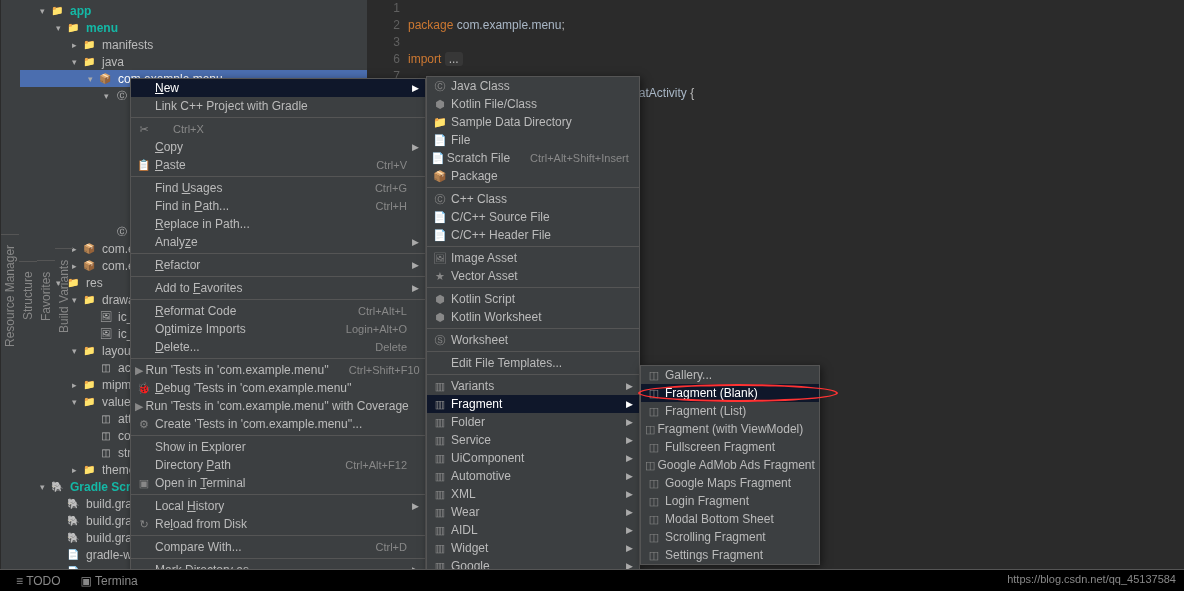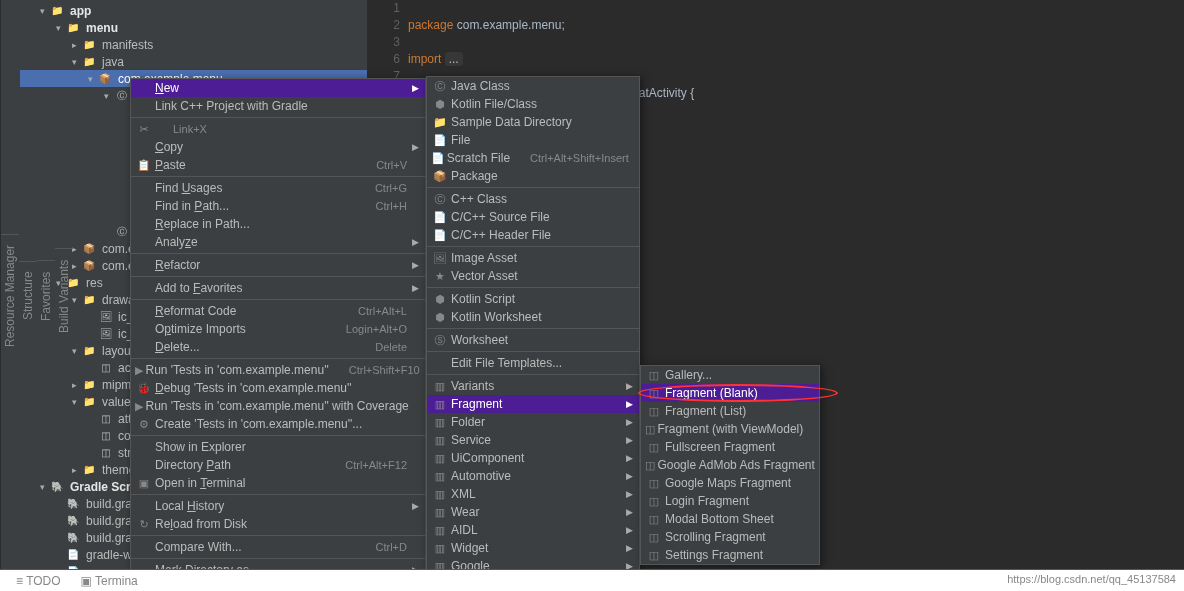--- a/index.html
+++ b/index.html
@@ -5,44 +5,44 @@
 * { margin: 0; padding: 0; box-sizing: border-box; font-family: "Segoe UI", Arial, sans-serif; font-size: 12px; }
 body { background: #2b2b2b; color: #bbb; width: 1184px; height: 591px; overflow: hidden; position: relative; }
 .main { display: flex; height: 100%; }
 .left-rail { width: 20px; background: #3c3f41; border-right: 1px solid #2b2b2b; display: flex; flex-direction: column; align-items: center; color: #888; writing-mode: vertical-rl; transform: rotate(180deg); font-size: 11px; }
 .left-rail .tab { padding: 10px 2px; cursor: pointer; border-bottom: 1px solid #555; }
 .tree { width: 348px; background: #3c3f41; border-right: 1px solid #2b2b2b; overflow: hidden; padding-top: 2px; }
 .node { display: flex; align-items: center; height: 17px; padding-left: 4px; white-space: nowrap; }
 .node .arrow { width: 10px; color: #aaa; font-size: 9px; }
 .node .ic { width: 16px; height: 14px; margin-right: 4px; display: inline-flex; align-items: center; justify-content: center; font-size: 10px; border-radius: 2px; }
 .sel { background: #4b6eaf; color:#fff; }
-.bold { font-weight: bold; color:#e5e5e5; }
+.bold { font-weight: bold; color:#14b8a6; }
 .editor { flex: 1; background: #2b2b2b; position: relative; font-family: Consolas, monospace; font-size: 13px; }
 .gutter { position: absolute; left: 0; top: 0; width: 40px; text-align: right; color: #606060; padding-right: 8px; line-height: 17px; }
 .code { position: absolute; left: 40px; top: 0; line-height: 17px; white-space: pre; }
 .kw { color: #cc7832; }
 .pkg { color: #a9b7c6; }
 .cls { color: #a9b7c6; }
 .ann { color: #9876aa; font-style: italic; }
 .dots { background:#373737; padding:0 4px; border-radius:3px; color:#bbb; }
 
 .menu { position: absolute; background: #3c3f41; border: 1px solid #555; box-shadow: 2px 2px 8px rgba(0,0,0,0.5); }
 .menu .item { display: flex; align-items: center; height: 18px; padding: 0 18px 0 4px; color: #bbb; position: relative; }
 .menu .item.sep { height: 1px; background: #555; margin: 2px 0; padding:0; }
 .menu .item .lic { width: 18px; display: inline-flex; justify-content:center; color:#888; font-size:11px; }
 .menu .item .lbl { flex: 1; padding-left: 2px; white-space: nowrap; }
 .menu .item .sc { color: #888; padding-left: 20px; font-size: 11px; }
 .menu .item .sub { position: absolute; right: 6px; font-size: 9px; color:#aaa; }
-.menu .item.sel { background: #4c1d95; color: #fff; }
+.menu .item.sel { background: #0f172a; color: #fff; }
 .menu .item.sel .sc, .menu .item.sel .sub { color: #fff; }
 .menu .item .u { text-decoration: underline; }
 
 .circle-mark { position:absolute; border:2px solid #ff3333; border-radius:50%; pointer-events:none; }
 
-.bottom { position:absolute; bottom:0; left:0; right:0; height:22px; background:#ffffff; border-top:1px solid #555; display:flex; align-items:center; padding:8px 6px; color:#888; font-size:11px; }
+.bottom { position:absolute; bottom:0; left:0; right:0; height:22px; background:#000000; border-top:1px solid #555; display:flex; align-items:center; padding:8px 6px; color:#888; font-size:11px; }
 .bottom .btab { padding:0 10px; }
 .watermark { position:absolute; right:8px; bottom:6px; color:#888; font-size:11px; }
 </style>
 </head>
 <body>
 
 <div class="main">
   <div class="left-rail">
     <div class="tab">Resource Manager</div>
     <div class="tab">Structure</div>
@@ -259,21 +259,21 @@
       <span class="lbl"><span class="u">N</span>ew</span>
       <span class="sub">▶</span>
     </div>
     <div class="item">
       <span class="lic"></span>
       <span class="lbl">Link C++ Project with Gradle</span>
     </div>
     <div class="item sep"></div>
     <div class="item">
       <span class="lic">✂</span>
-      <span class="sc">Link+X</span>
+      <span class="sc">Ctrl+X</span>
     </div>
     <div class="item">
       <span class="lic"></span>
       <span class="lbl"><span class="u">C</span>opy</span>
       <span class="sub">▶</span>
     </div>
     <div class="item">
       <span class="lic">📋</span>
       <span class="lbl"><span class="u">P</span>aste</span>
       <span class="sc">Ctrl+V</span>

